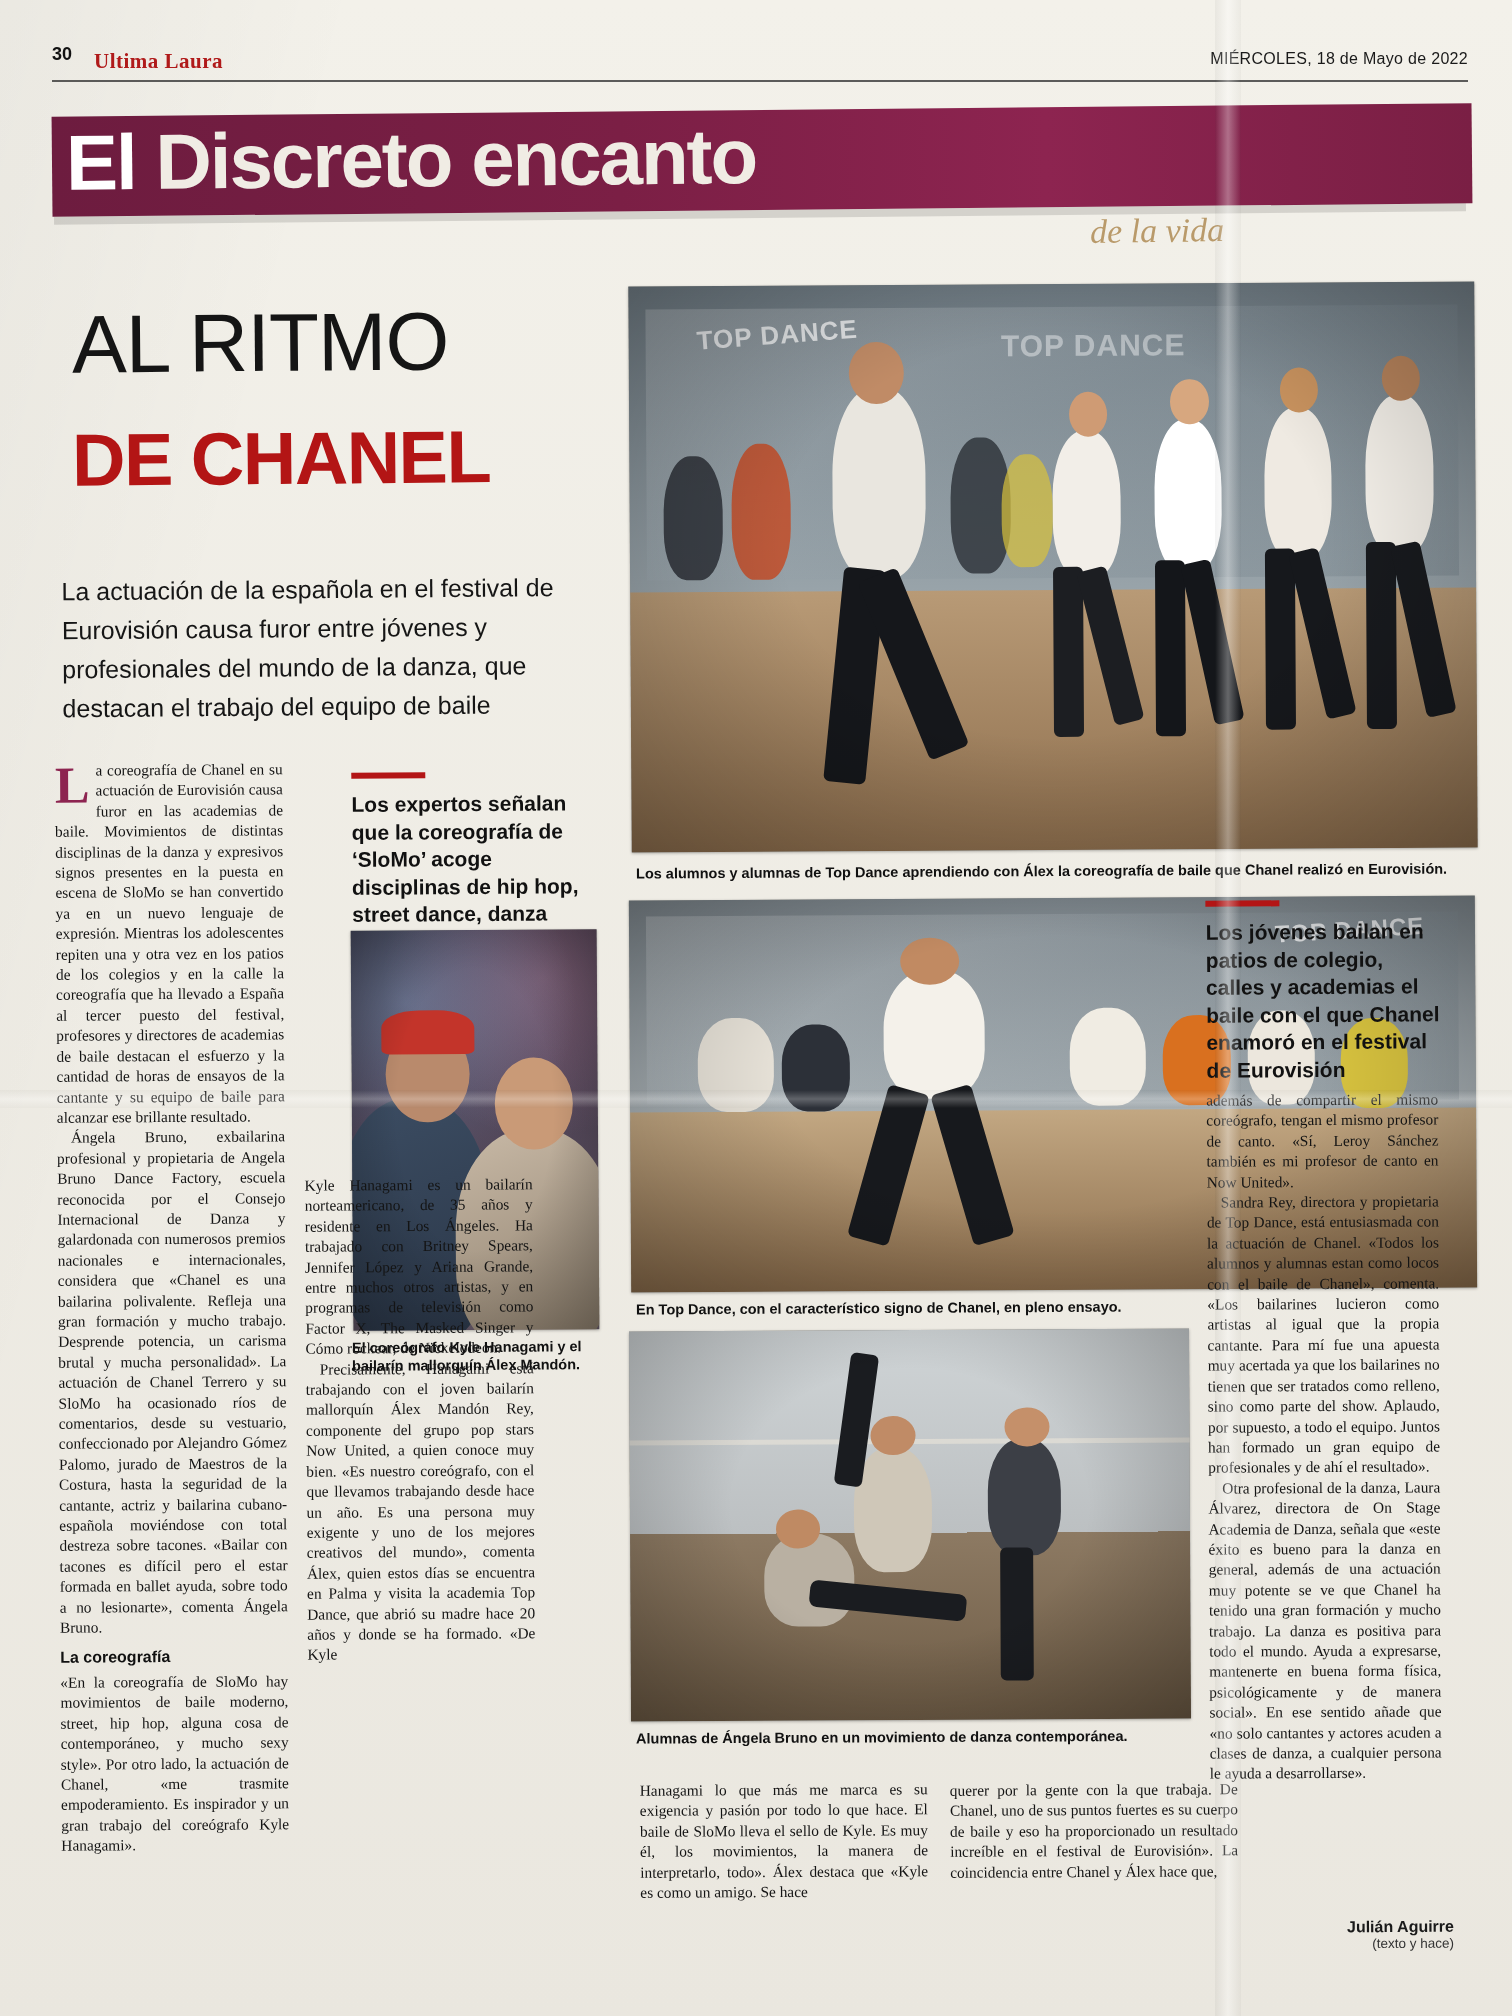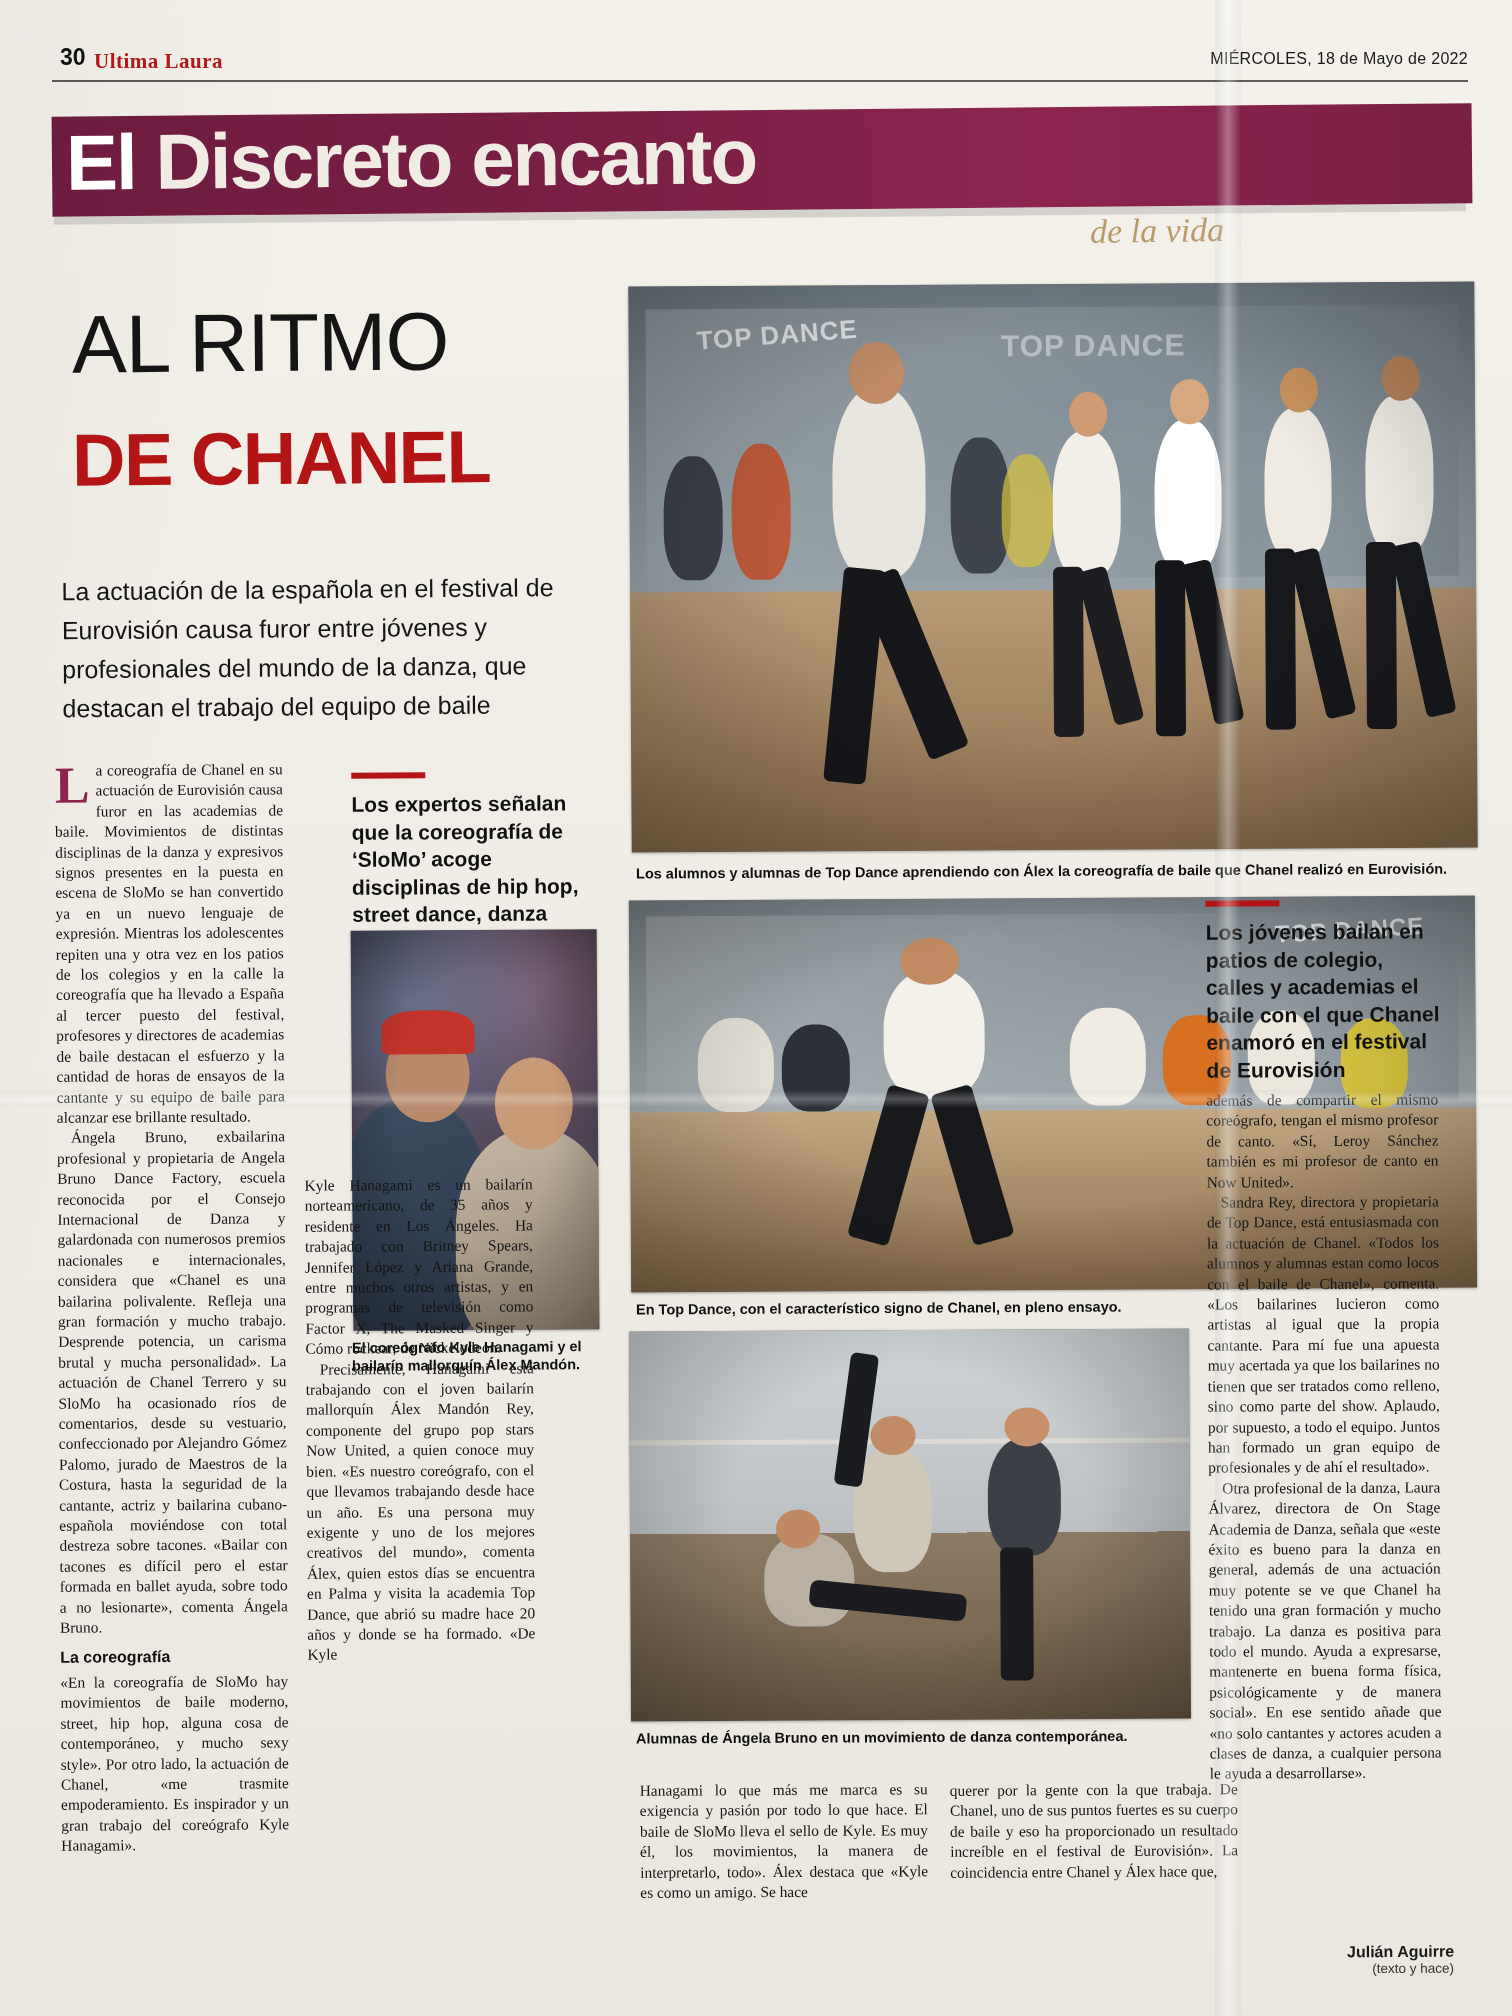--- a/index.html
+++ b/index.html
@@ -20,21 +20,21 @@
   
   .crease{position:absolute;top:0;bottom:0;width:26px;left:1215px;
     background:linear-gradient(90deg, rgba(0,0,0,0.045), rgba(255,255,255,0.35), rgba(0,0,0,0.03));
     pointer-events:none;}
   .crease2{position:absolute;left:0;right:0;height:18px;top:1090px;
     background:linear-gradient(180deg, rgba(0,0,0,0.03), rgba(255,255,255,0.25), rgba(0,0,0,0.02));
     pointer-events:none;}
 
   
   .topbar{position:absolute;left:52px;top:44px;right:44px;height:34px;}
-  .folio{position:absolute;left:8px;top:0;font-family:"Liberation Sans",sans-serif;font-weight:bold;font-size:23px;color:#111;}
+  .folio{position:absolute;left:0;top:0;font-family:"Liberation Sans",sans-serif;font-weight:bold;font-size:18px;color:#111;}
   .paper-name{position:absolute;left:42px;top:5px;font-family:"Liberation Serif",serif;font-weight:bold;font-size:21px;color:#b01a1a;letter-spacing:.5px;
     font-style:normal;}
   .date{position:absolute;right:0;top:6px;font-family:"Liberation Sans",sans-serif;font-size:16px;color:#1a1a1a;letter-spacing:.3px;}
   .rule-top{position:absolute;left:52px;right:44px;top:80px;height:2px;background:#2a2a2a;opacity:.75;}
 
   
   .banner{position:absolute;left:52px;top:110px;width:1420px;height:100px;
     background:linear-gradient(90deg,#6d1c3f 0%,#7b1f45 40%,#8d2450 70%,#7a1f44 100%);
     transform:rotate(-0.55deg);}
   .banner-shadow{position:absolute;left:54px;top:210px;width:1412px;height:8px;background:rgba(0,0,0,.12);transform:rotate(-0.55deg);}
@@ -78,21 +78,21 @@
   .ph2{left:630px;top:898px;width:846px;height:392px;transform:rotate(-0.35deg);}
   .cap2{left:636px;top:1298px;width:848px;transform:rotate(-0.35deg);}
 
   .ph3{left:630px;top:1330px;width:560px;height:390px;transform:rotate(-0.3deg);}
   .cap3{left:636px;top:1728px;width:600px;transform:rotate(-0.3deg);}
 
   .ph4{left:352px;top:930px;width:246px;height:400px;transform:rotate(-0.4deg);}
   .cap4{left:352px;top:1338px;width:250px;transform:rotate(-0.4deg);}
 
   .byline{position:absolute;right:58px;top:1918px;text-align:right;font-family:"Liberation Sans",sans-serif;transform:rotate(-0.3deg);}
-  .byline .name{font-weight:bold;font-size:16px;margin-top:25px;}
+  .byline .name{font-weight:bold;font-size:16px;}
   .byline .role{font-size:13.5px;color:#333;}
 
   
   .studio{position:absolute;inset:0;}
   .floor{position:absolute;left:0;right:0;bottom:0;height:46%;
      background:linear-gradient(180deg,#b89a76,#8e6f4e);}
   .wall{position:absolute;left:0;right:0;top:0;height:56%;
      background:linear-gradient(180deg,#6e7a82,#9aa5ab);}
   .mirror{position:absolute;left:2%;top:4%;width:96%;height:48%;
      background:linear-gradient(160deg,rgba(255,255,255,.22),rgba(180,195,205,.1) 45%,rgba(90,105,115,.25));}

